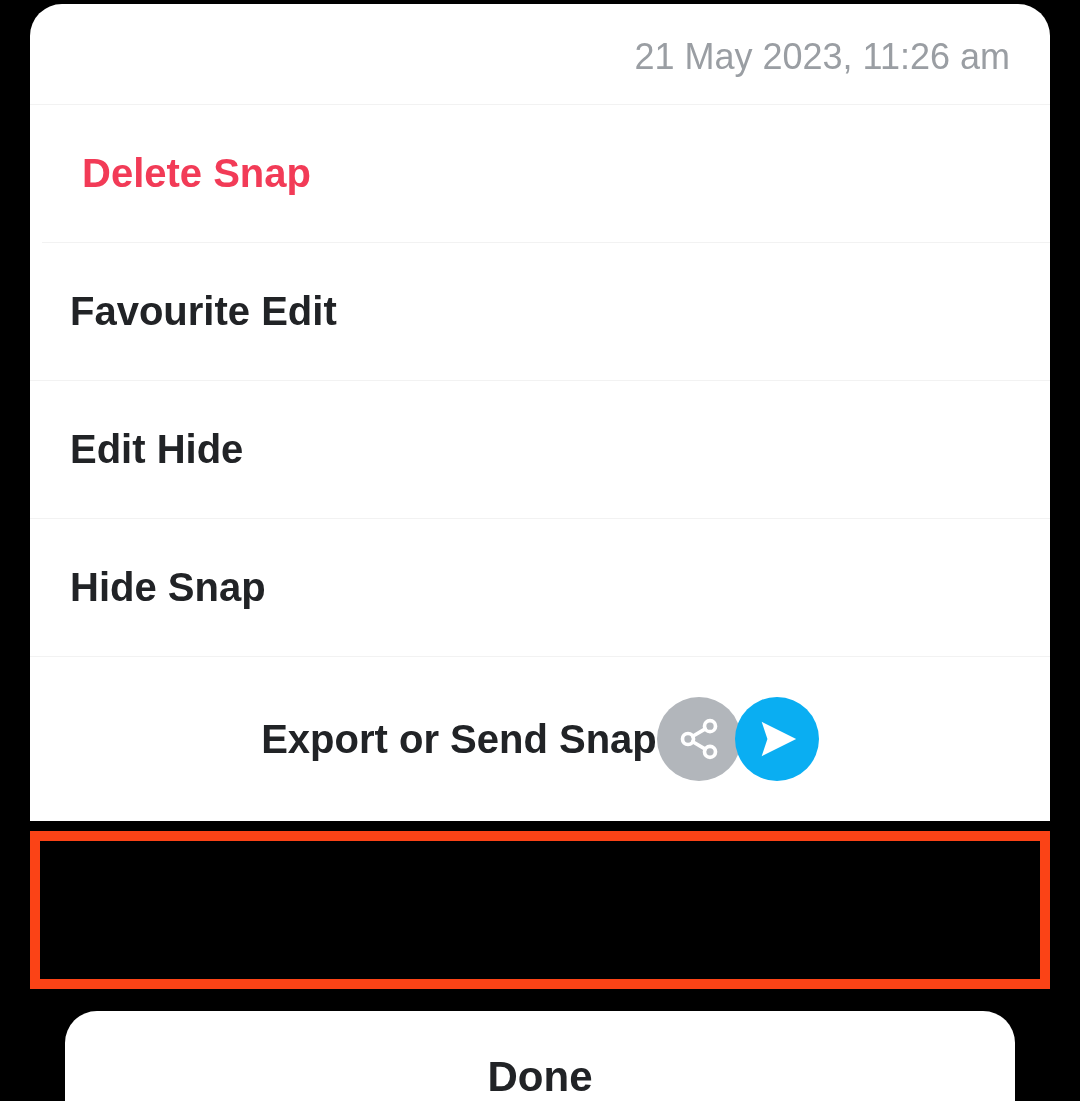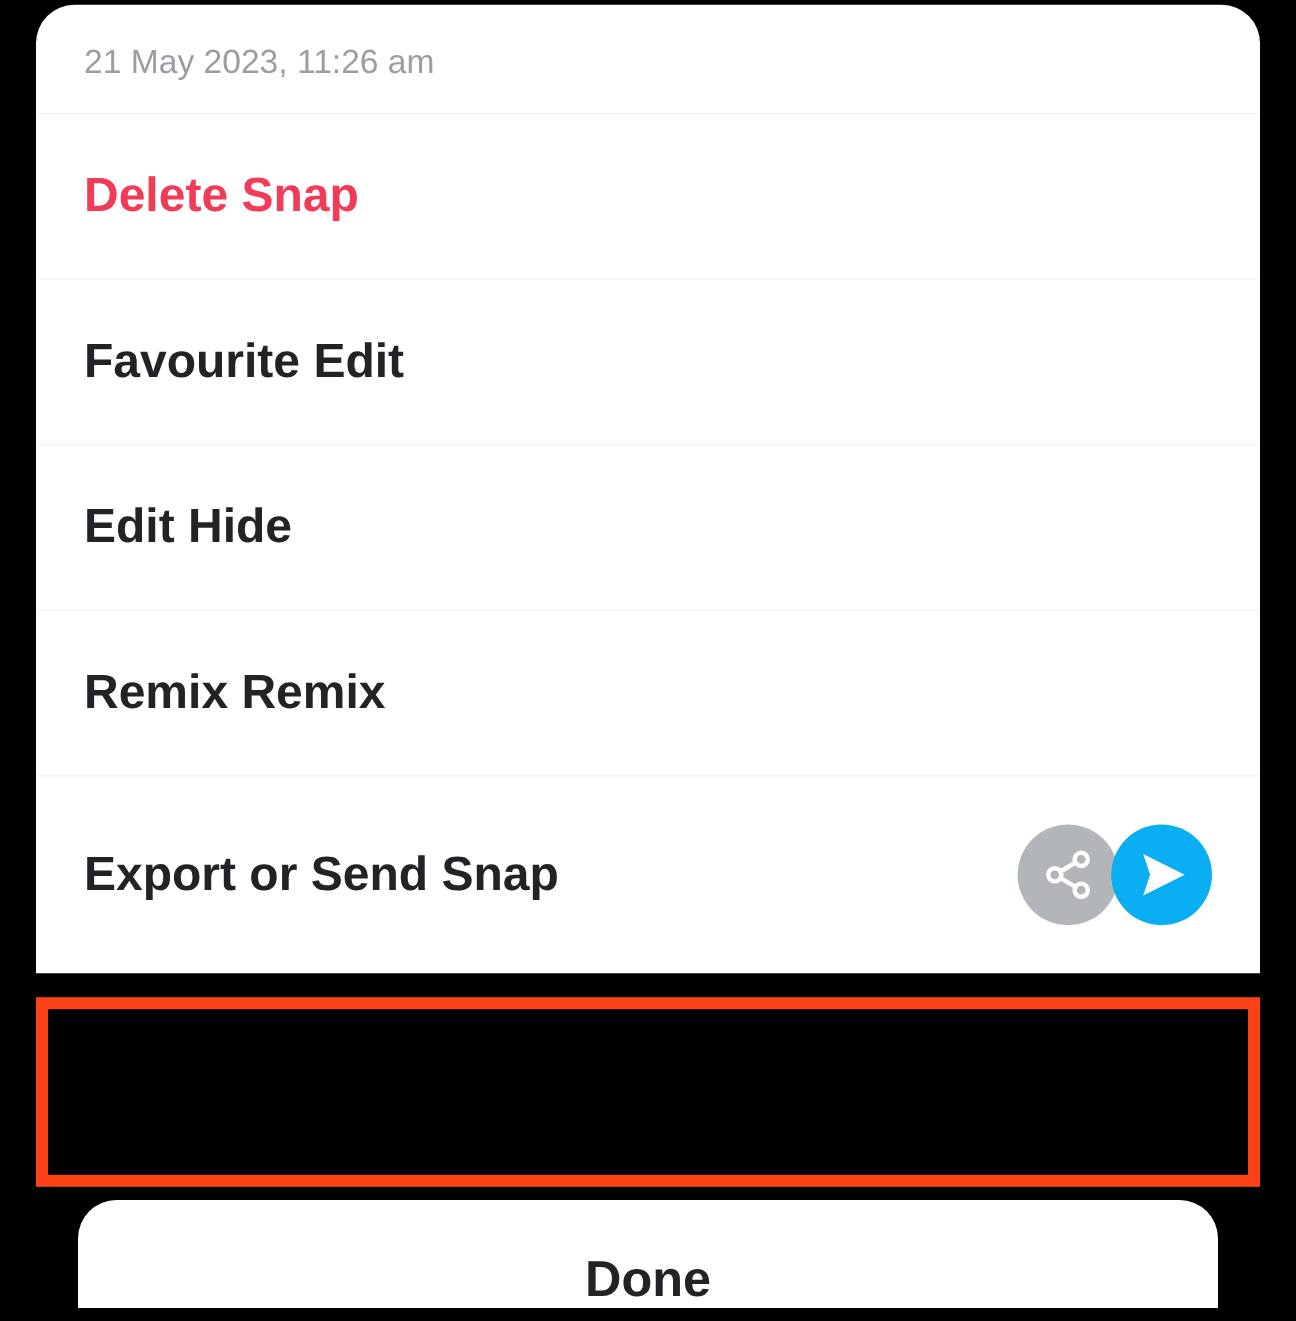--- a/index.html
+++ b/index.html
@@ -20,37 +20,39 @@
       top: 4px;
       left: 30px;
       right: 30px;
       background: #fff;
       border-radius: 32px 32px 0 0;
       overflow: hidden;
     }
     .timestamp {
       padding: 32px 40px 26px 40px;
       color: #9a9ea3;
-      font-size: 28px;
+      font-size: 36px;
       font-weight: 500;
       border-bottom: 1px solid #f2f2f2;
+      text-align: right;
     }
     .menu-item {
       padding: 46px 40px;
       font-size: 40px;
       font-weight: 600;
       color: #212326;
       border-bottom: 1px solid #f2f2f2;
       display: flex;
       align-items: center;
       justify-content: space-between;
       cursor: pointer;
     }
     .menu-item.danger {
       color: #f23b57;
+      margin-left: 12px;
     }
     .menu-item-icons {
       display: flex;
       align-items: center;
       gap: -10px;
     }
     .icon-circle {
       width: 84px;
       height: 84px;
       border-radius: 50%;
@@ -73,21 +75,21 @@
       pointer-events: none;
       left: 30px;
       right: 30px;
       top: 831px;
       height: 158px;
     }
     .done-sheet {
       position: absolute;
       left: 65px;
       right: 65px;
-      bottom: 11px;
+      bottom: 0;
       background: #fff;
       border-radius: 32px 32px 0 0;
       padding-top: 42px;
       text-align: center;
     }
     .done-text {
       font-size: 42px;
       font-weight: 700;
       color: #212326;
     }
@@ -105,24 +107,24 @@
 
   <div class="menu-item">
     <span>Favourite Edit</span>
   </div>
 
   <div class="menu-item">
     <span>Edit Hide</span>
   </div>
 
   <div class="menu-item">
-    <span>Remix Remix</span>
+    <span>Hide Snap</span>
   </div>
 
-  <div class="menu-item" style="border-bottom:none; padding-top:40px; padding-bottom:40px;">
+  <div class="menu-item" style="border-bottom:none; padding-top:40px; padding-bottom:40px;justify-content:center;">
     <span>Export or Send Snap</span>
     <div class="menu-item-icons">
       <div class="icon-circle share">
         <svg width="44" height="44" viewBox="0 0 24 24" fill="none" stroke="#ffffff" stroke-width="2" stroke-linecap="round" stroke-linejoin="round">
           <circle cx="18" cy="5" r="3"></circle>
           <circle cx="6" cy="12" r="3"></circle>
           <circle cx="18" cy="19" r="3"></circle>
           <line x1="8.59" y1="13.51" x2="15.42" y2="17.49"></line>
           <line x1="15.41" y1="6.51" x2="8.59" y2="10.49"></line>
         </svg>

